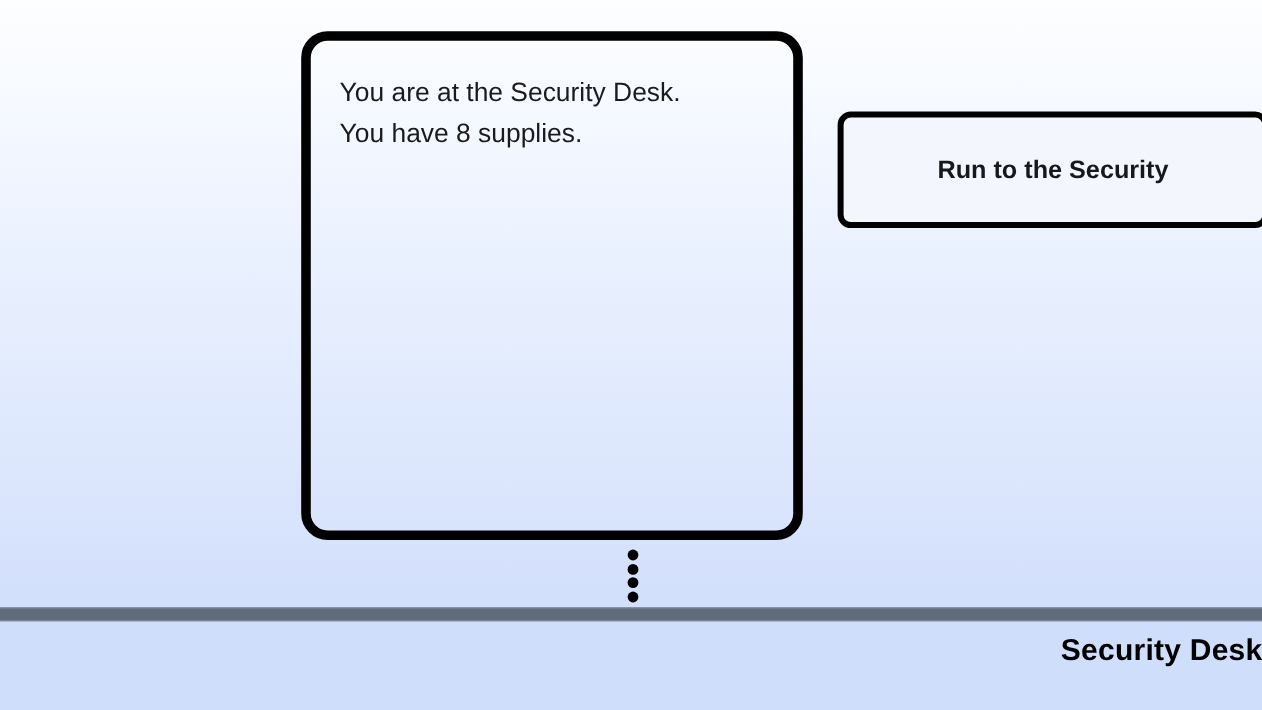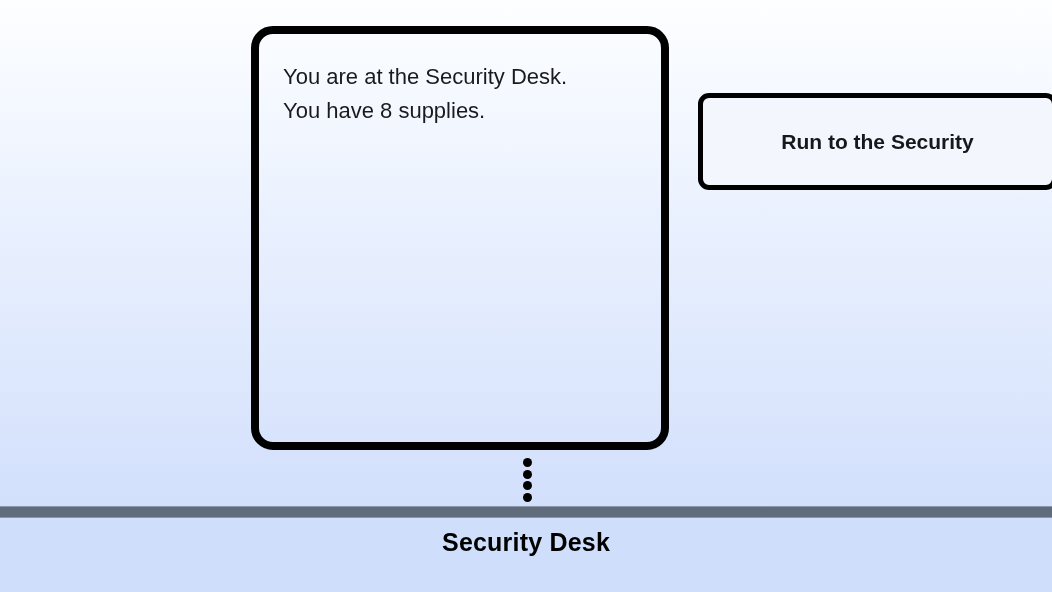--- a/index.html
+++ b/index.html
@@ -49,21 +49,21 @@
     height: 74px;
     background: #cfdefb;
   }
 
   
   .location-label {
     position: absolute;
     left: 0;
     top: 528px;
     width: 1052px;
-    text-align: center;
+    text-align: right;
     font-size: 25px;
     font-weight: bold;
     color: #000000;
     letter-spacing: 0.2px;
   }
 
   
   .tether {
     position: absolute;
     left: 521px;

